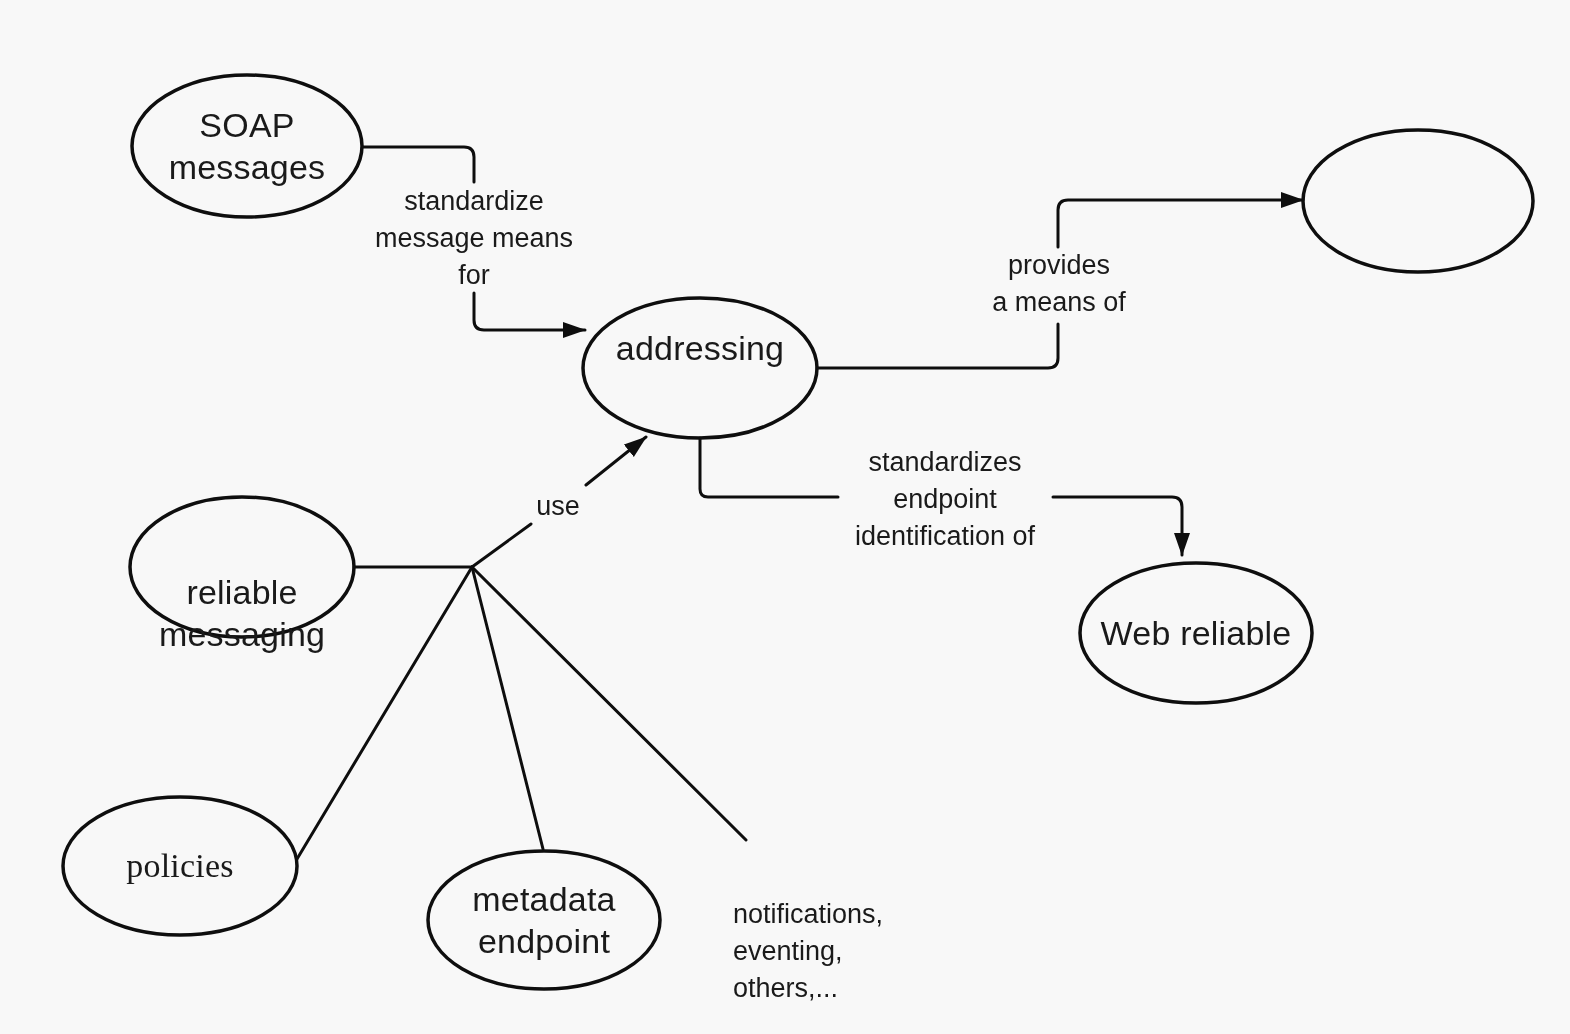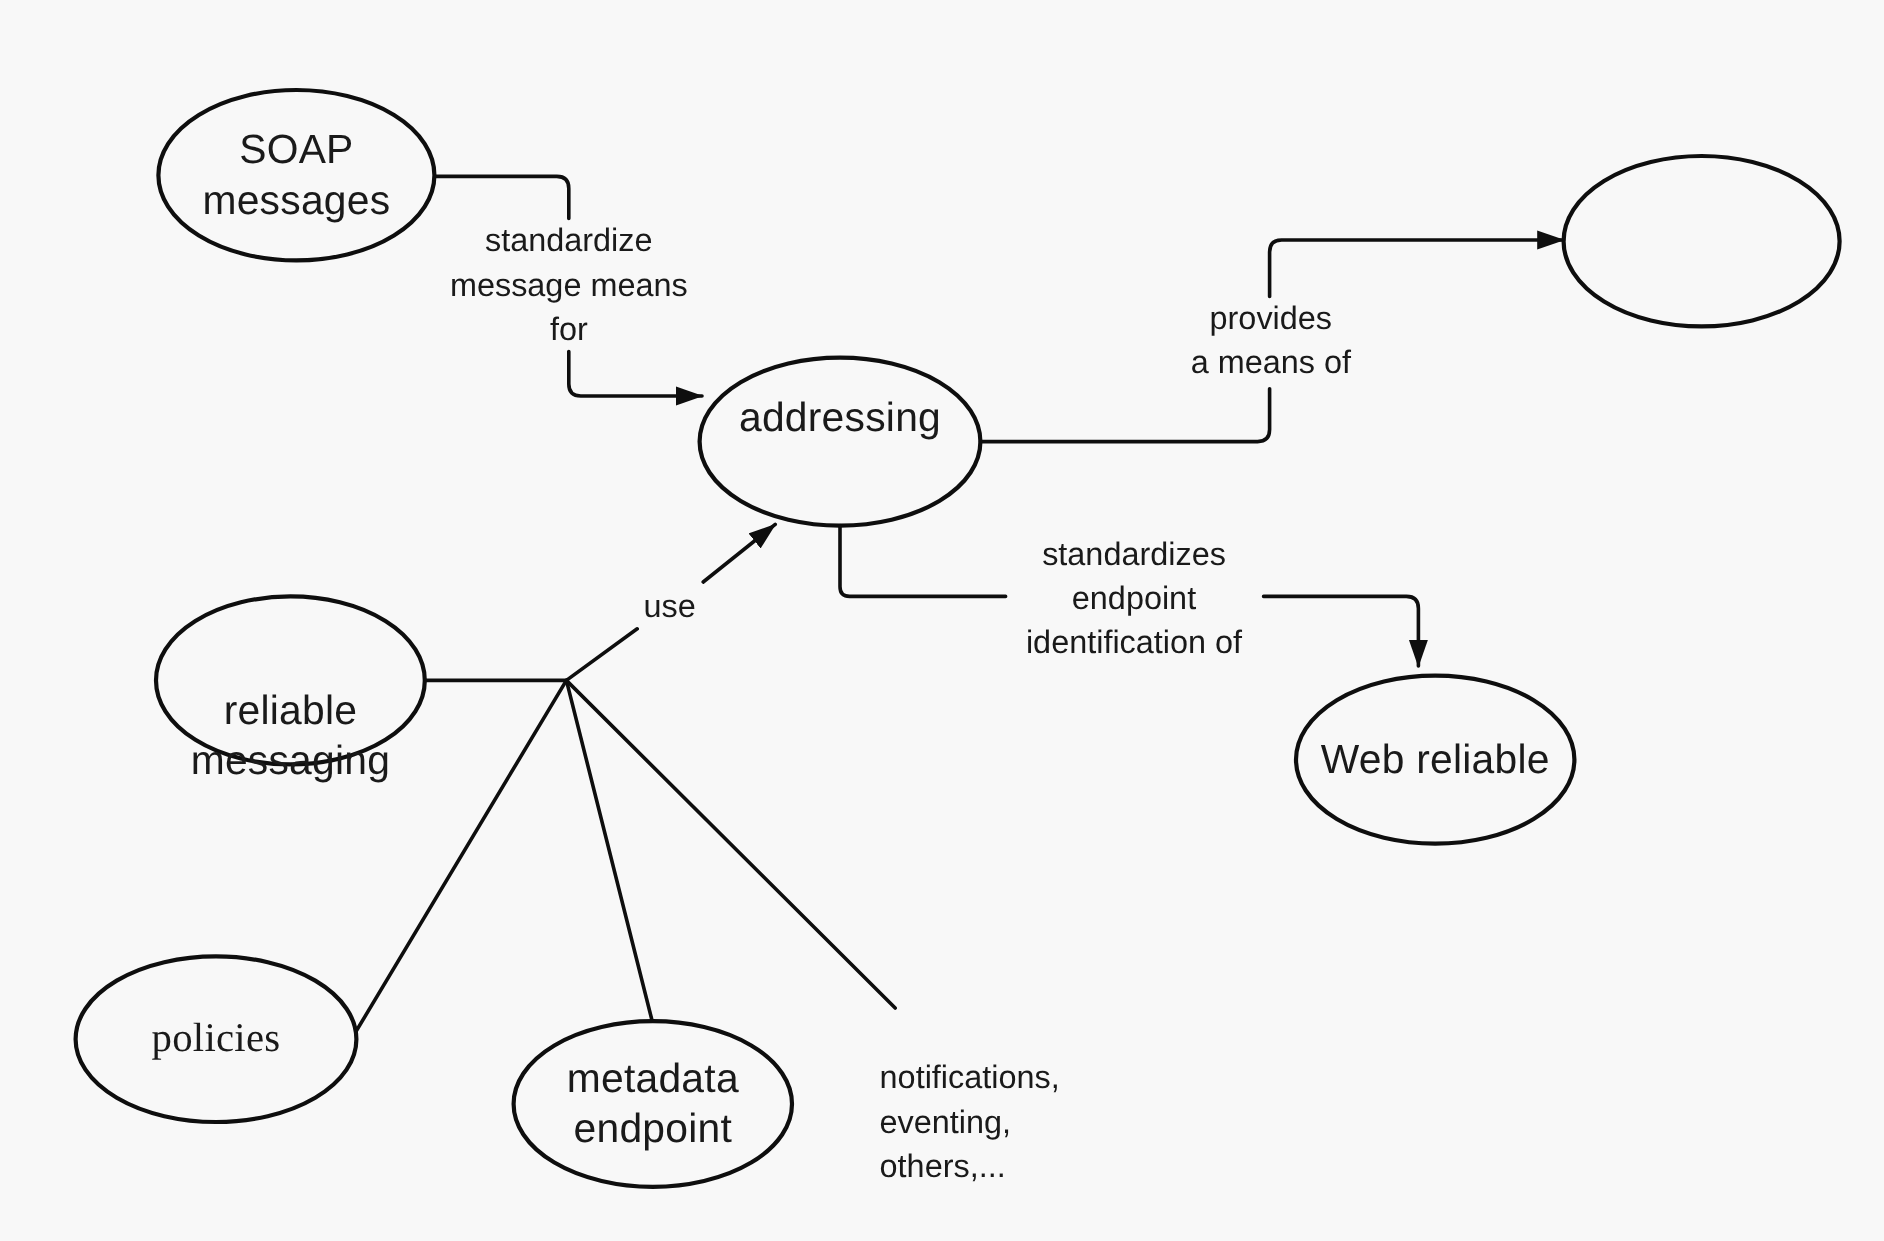--- a/index.html
+++ b/index.html
@@ -39,20 +39,21 @@
     white-space: pre-line;
     text-align: center;
   }
   .note-label {
     position: absolute;
     font-size: 27px;
     line-height: 37px;
     color: #1a1a1a;
     white-space: pre-line;
     text-align: left;
+    margin-top: 16px;
   }
 </style>
 </head>
 <body>
 
 <div class="stage">
 
   <svg width="1570" height="1034" viewBox="0 0 1570 1034">
     <defs>
       <marker id="arrowhead" markerWidth="26" markerHeight="18" refX="22" refY="8" orient="auto" markerUnits="userSpaceOnUse">

